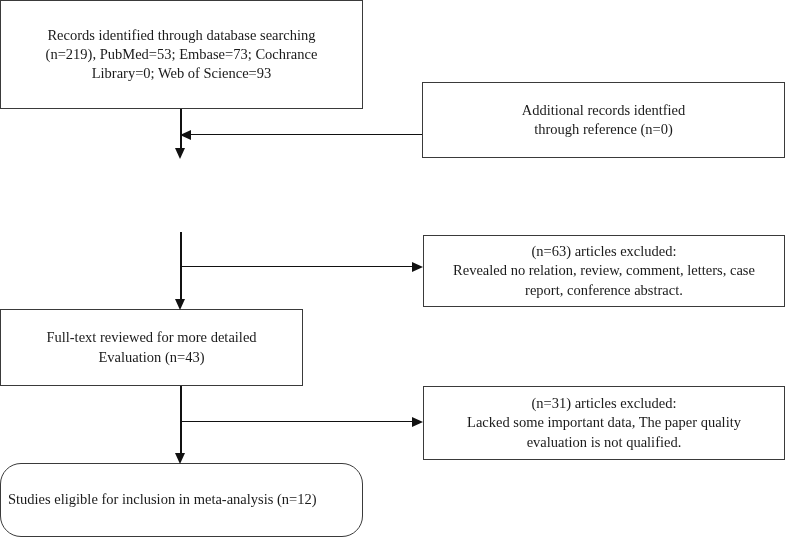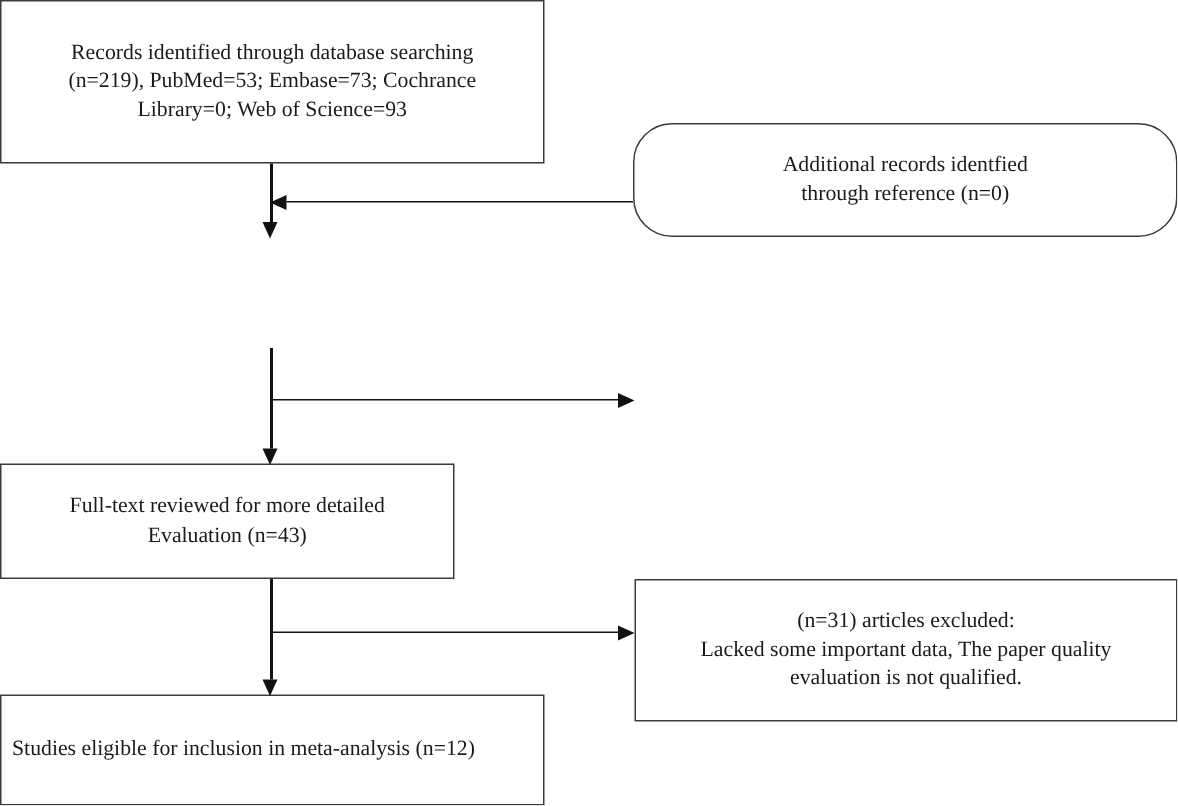--- a/index.html
+++ b/index.html
@@ -31,27 +31,27 @@
   }
   .node .txt {
     display: block;
     white-space: pre-line;
   }
   .node-wide .txt {
     white-space: pre-line;
   }
   
   #node-records-identified { left: 0px;   top: 0px;   width: 363px; height: 109px; }
-  #node-additional-records { left: 422px; top: 82px;  width: 363px; height: 76px; border-radius: 26px;  }
+  #node-additional-records { left: 422px; top: 82px;  width: 363px; height: 76px;  }
   #node-duplicates-removed { left: 0px;   top: 159px; width: 363px; height: 73px;  }
   #node-excluded-63        { left: 423px; top: 235px; width: 362px; height: 72px;  }
   #node-fulltext-reviewed  { left: 0px;   top: 309px; width: 303px; height: 77px;  }
-  #node-excluded-31        { left: 423px; top: 386px; width: 362px; height: 95px;  }
+  #node-excluded-31        { left: 423px; top: 386px; width: 362px; height: 74px;  }
   #node-studies-eligible   { left: 0px;   top: 463px; width: 363px; height: 74px;  }
-  #node-studies-eligible   { justify-content: flex-start; text-align: left; padding-left: 7px; }
+  #node-studies-eligible   { justify-content: flex-start; text-align: left; padding-left: 7px; border-radius: 21px; }
 
   
   .conn {
     position: absolute;
     background: #111111;
   }
   .vline { width: 1.6px; }
   .hline { height: 1.4px; }
 
   .arrowhead {
@@ -103,20 +103,25 @@
 (n=219), PubMed=53; Embase=73; Cochrance
 Library=0; Web of Science=93</span>
   </div>
 
   <div class="node" id="node-additional-records">
     <span class="txt">Additional records identfied
 through reference (n=0)</span>
   </div>
 
 
+  <div class="node node-wide" id="node-excluded-63">
+    <span class="txt">(n=63) articles excluded:
+Revealed no relation, review, comment, letters, case
+report, conference abstract.</span>
+  </div>
 
   <div class="node" id="node-fulltext-reviewed">
     <span class="txt">Full-text reviewed for more detailed
 Evaluation (n=43)</span>
   </div>
 
   <div class="node node-wide" id="node-excluded-31">
     <span class="txt">(n=31) articles excluded:
 Lacked some important data, The paper quality
 evaluation is not qualified.</span>

